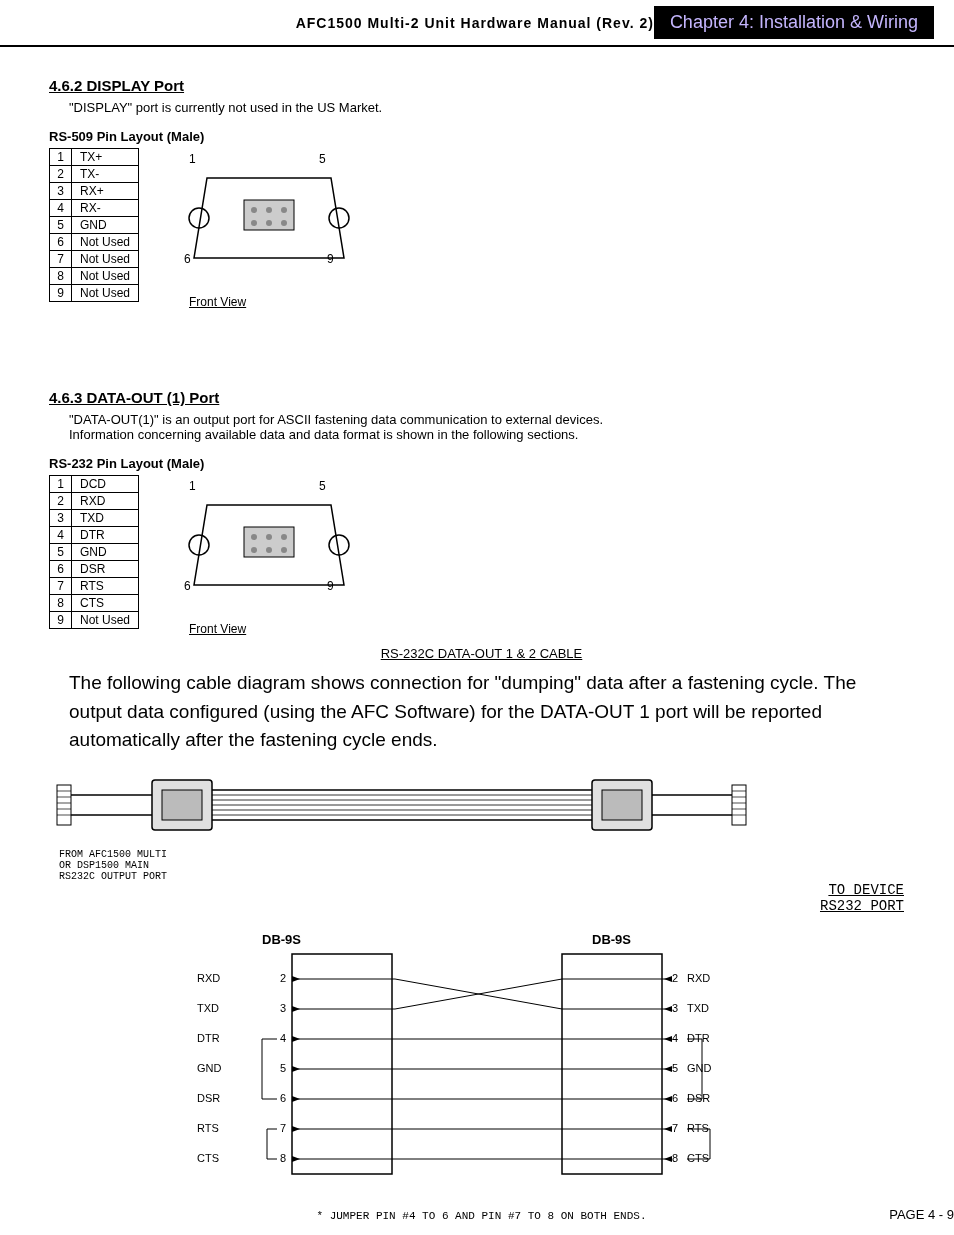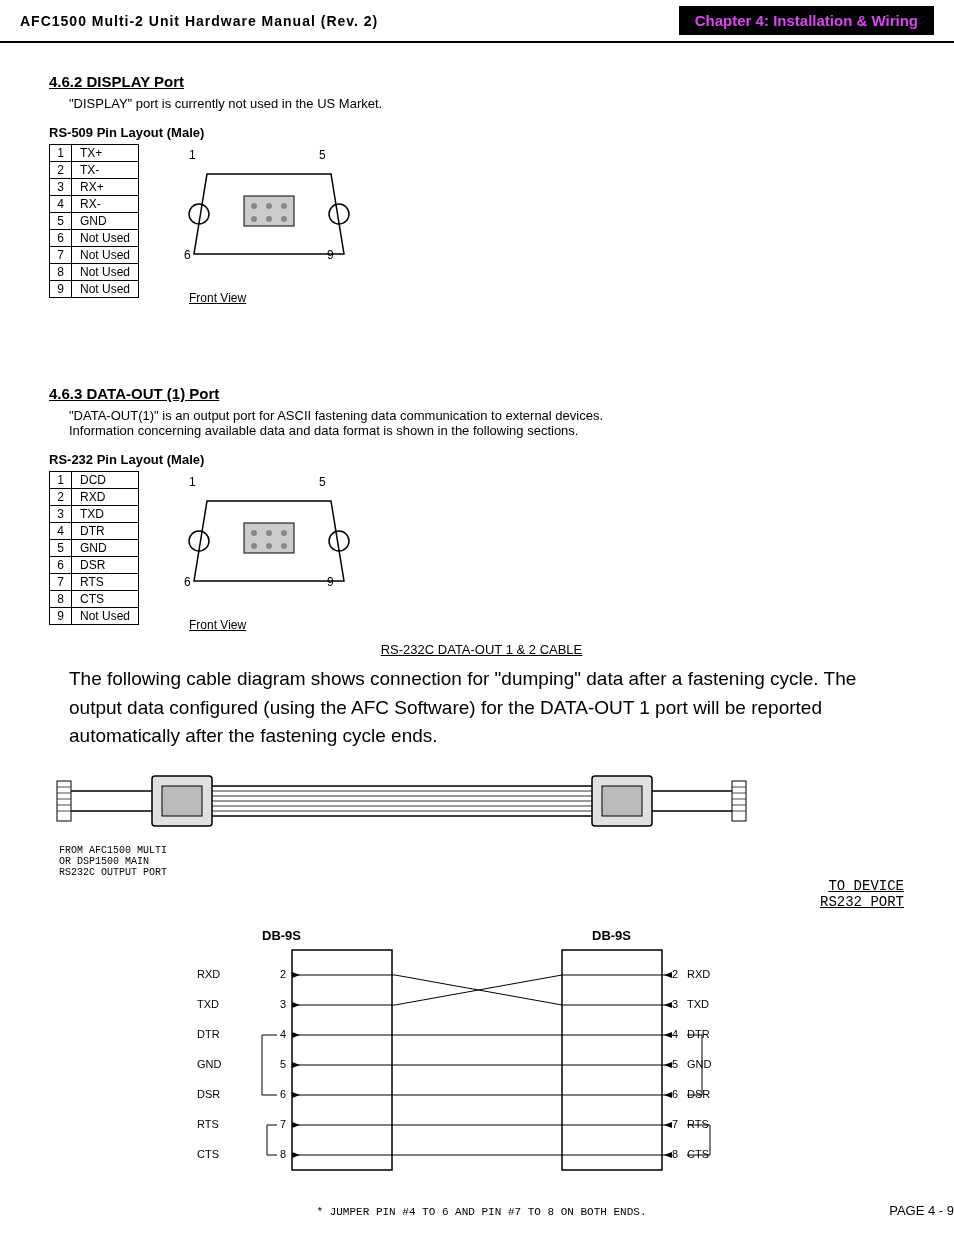--- a/index.html
+++ b/index.html
@@ -16,36 +16,36 @@
     .page-container {
       width: 954px;
       min-height: 1235px;
       padding: 0;
       position: relative;
     }
 
     
     .header {
       display: flex;
-      justify-content: space-between;
+      justify-content: flex-end;
       align-items: stretch;
       border-bottom: 2px solid #000;
       padding: 6px 20px 6px 20px;
     }
     .header-title {
       font-size: 14px;
       font-weight: bold;
       letter-spacing: 1px;
       align-self: center;
     }
     .header-chapter {
       background: #000;
-      color: #d946ef;
-      font-size: 15px;
-      font-weight: bold;
+      color: #c4b5fd;
+      font-size: 18px;
+      font-weight: normal;
       padding: 6px 16px;
       display: flex;
       align-items: center;
     }
 
     
     .content {
       padding: 20px 40px 20px 49px;
     }
 

